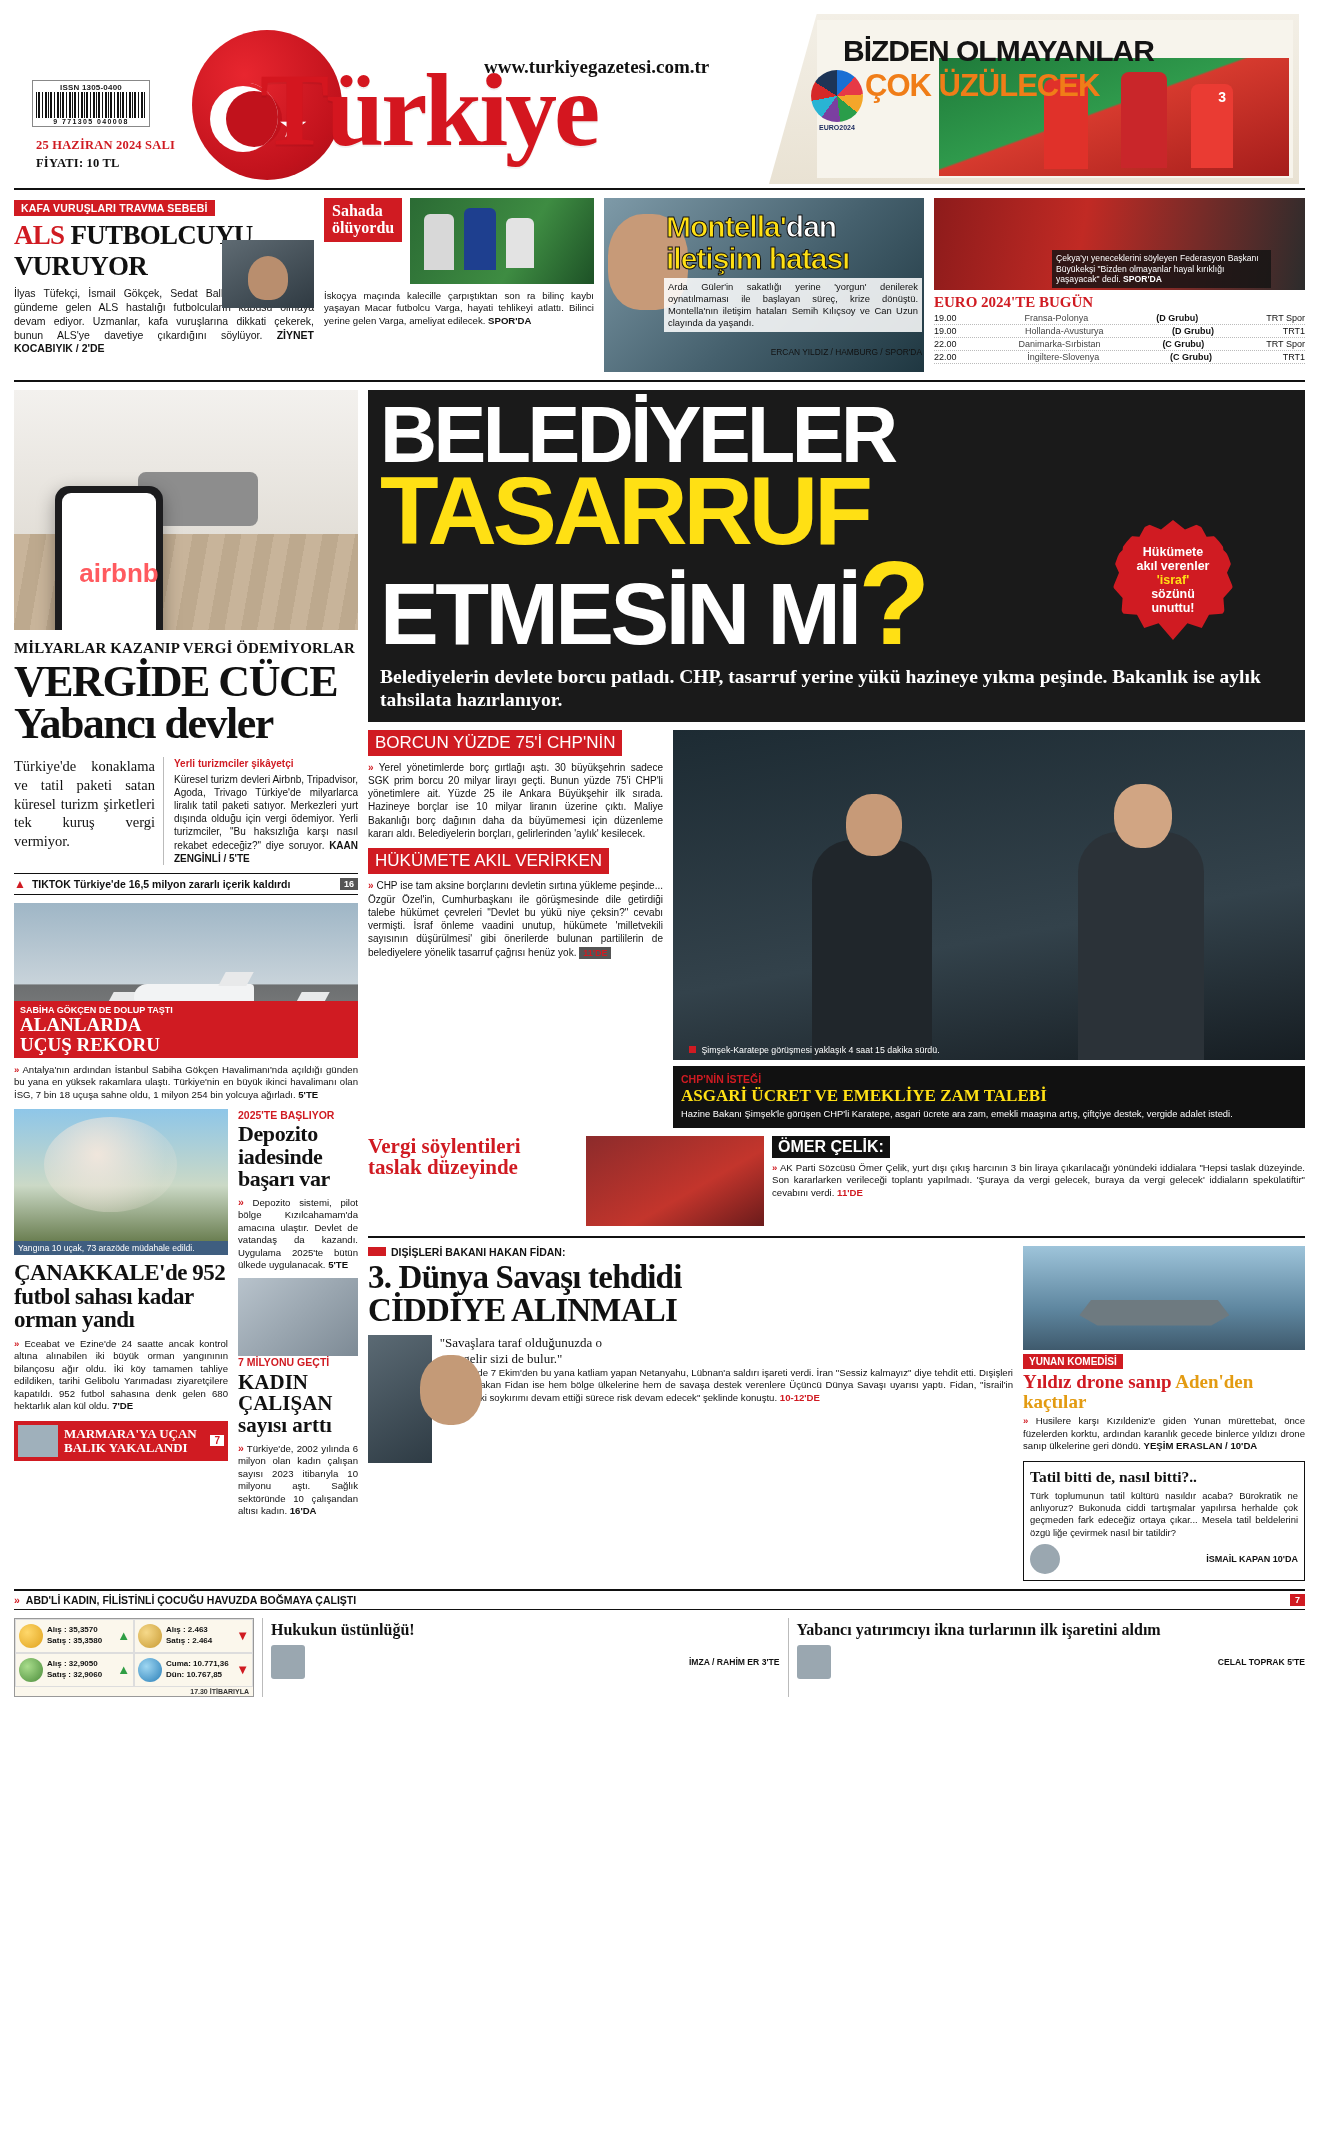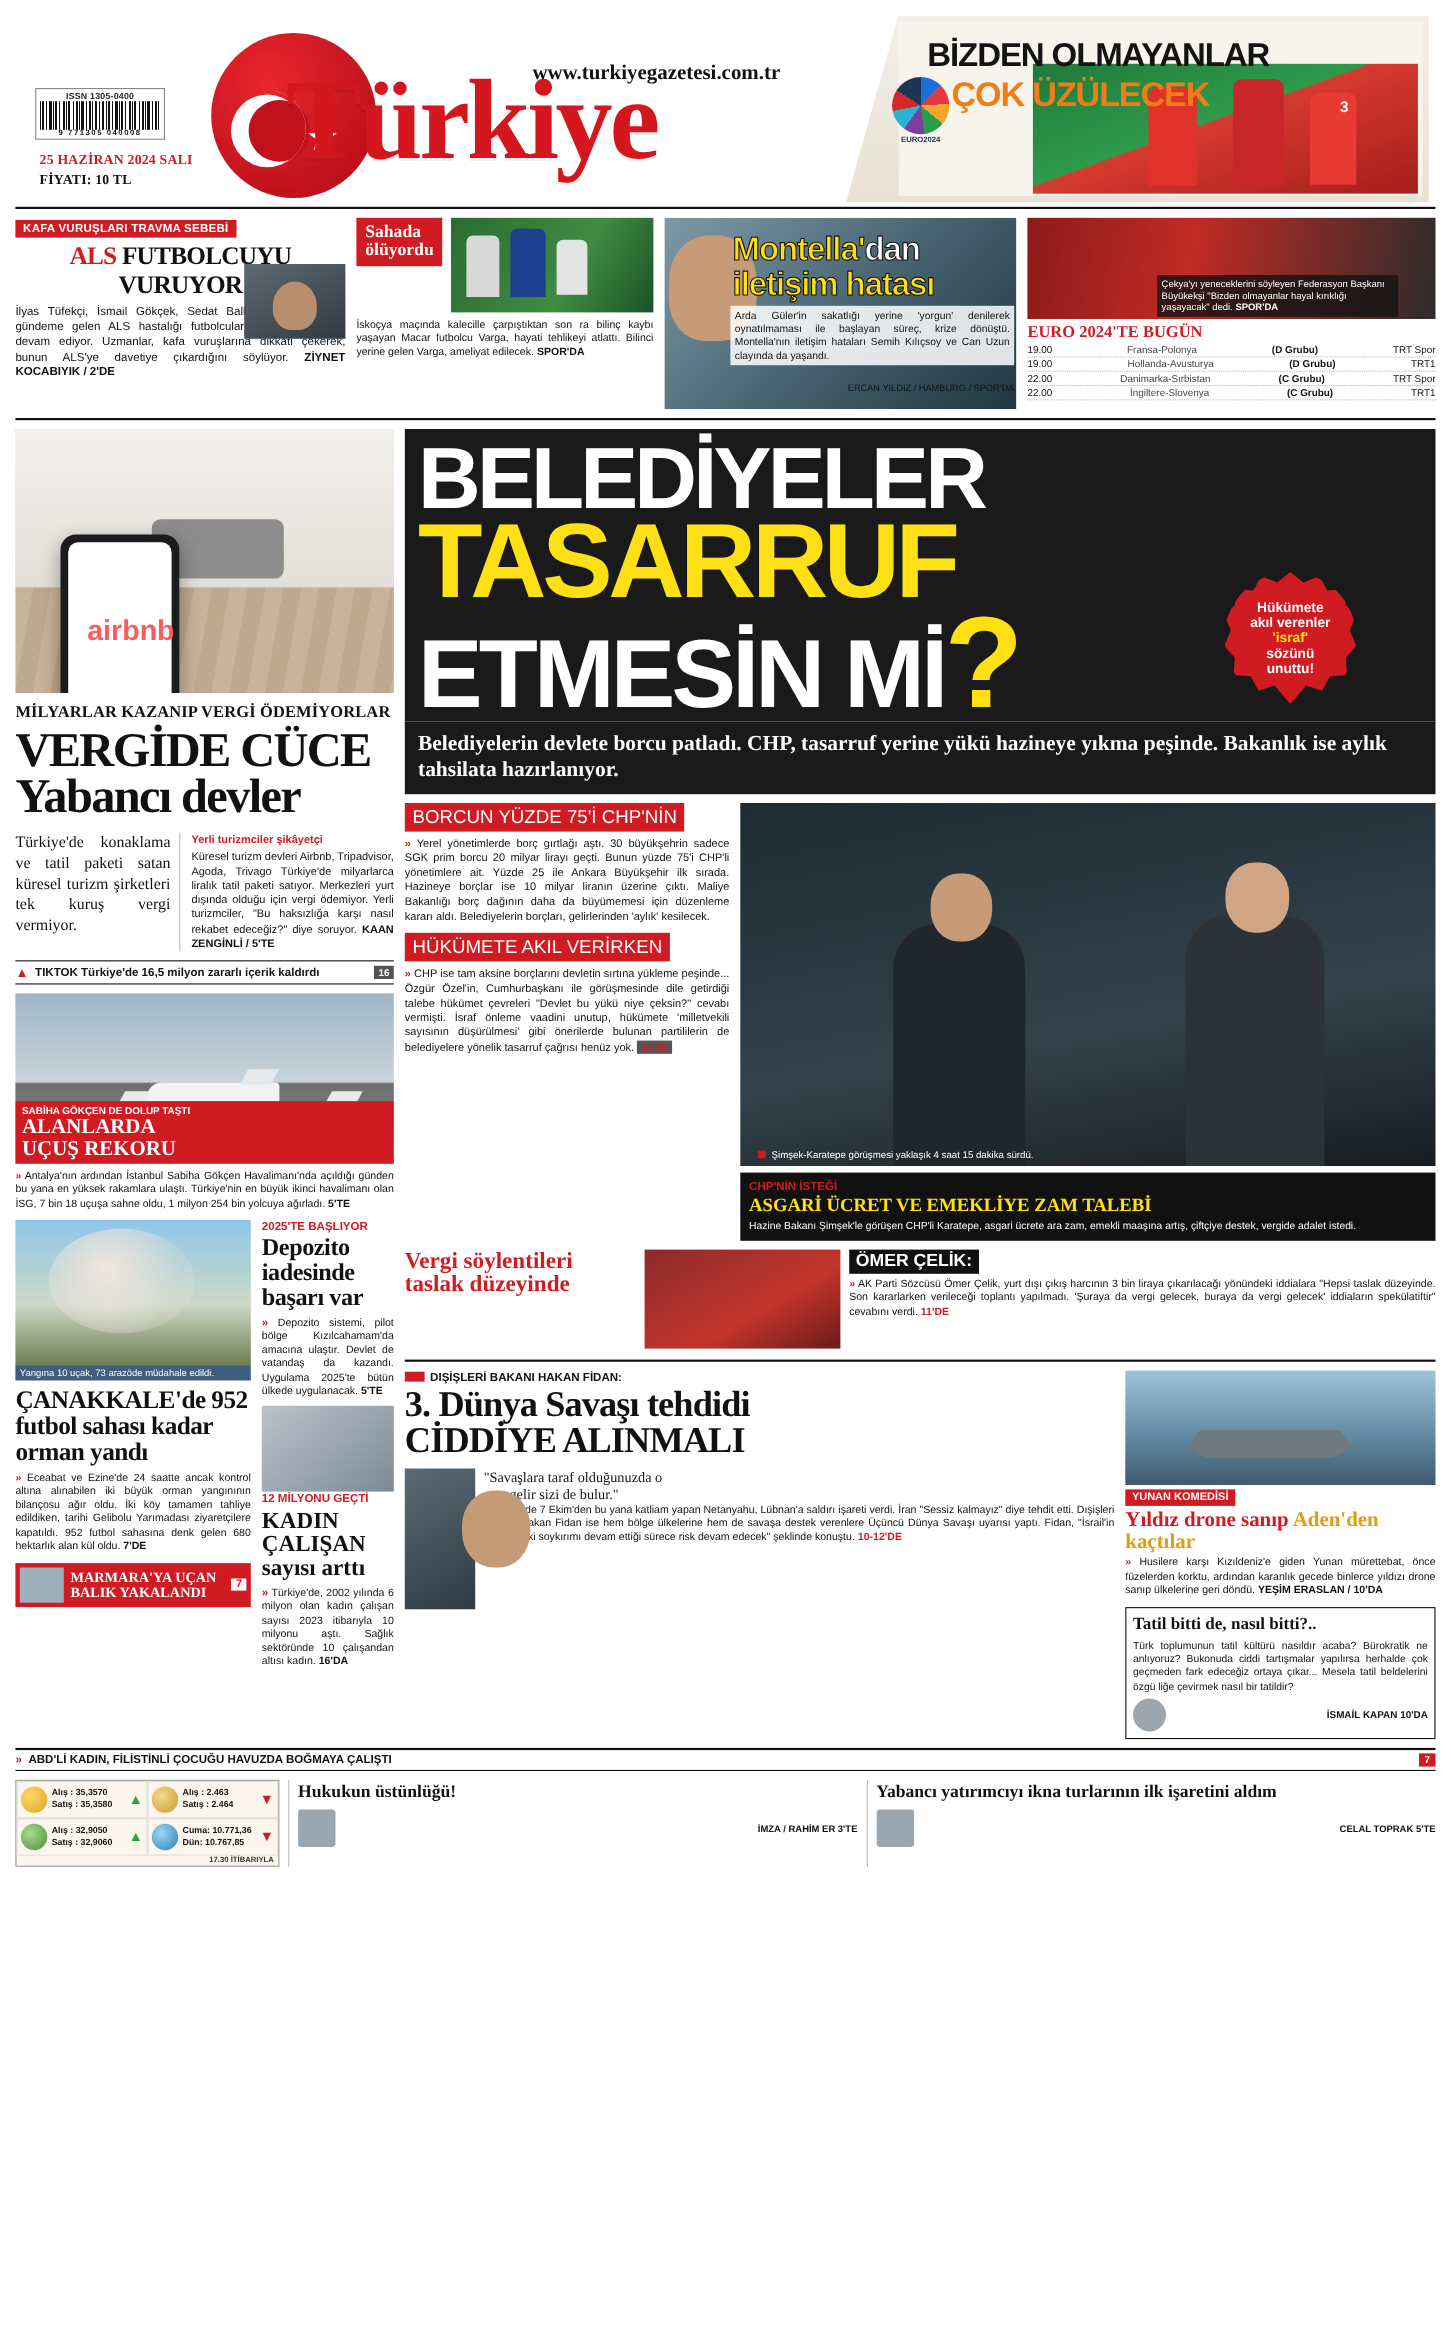--- a/index.html
+++ b/index.html
@@ -61,22 +61,22 @@
   .promo-photo .p3 { position:absolute; left: 72%; top: 22%; width: 42px; height: 84px; background:#ea3b33; border-radius: 8px 8px 0 0;}
   .promo-photo .num { position:absolute; right: 18%; top: 26%; color:#fff; font-weight:800; font-size:14px;}
 
   
   .teasers { display:flex; gap: 10px; height: 194px; margin-top: 2px;
      border-top: 2px solid #111; border-bottom: 2px solid #111; padding: 8px 0; }
 
   .tz-als { width: 300px; position:relative; }
   .kicker-red { display:inline-block; background:#d01b22; color:#fff; font-size:10.5px; font-weight:800;
     padding: 2px 7px; letter-spacing:.2px; }
-  .als-title { font-size: 23px; font-weight: 800; letter-spacing:-.7px; margin-top:4px;
-    font-family:"Liberation Serif", serif;text-align:center; }
+  .als-title { font-size: 27px; font-weight: 800; letter-spacing:-.7px; margin-top:4px;
+    font-family:"Liberation Serif", serif; }
   .als-title .red { color:#d01b22; }
   .als-body { font-size: 10.5px; line-height: 1.32; margin-top: 5px; text-align: justify; }
   .als-body b { font-weight: 800; }
   .als-photo { position:absolute; right: 0; top: 42px; width: 92px; height: 68px;
     background: linear-gradient(150deg,#5f6b73,#2f3a42); }
   .als-photo::after{content:"";position:absolute;left:26px;top:16px;width:40px;height:44px;border-radius:50% 50% 42% 42%;background:#b98e6e;}
 
   .tz-sahada { width: 270px; position: relative; }
   .sahada-tag { position:absolute; left:0; top:0; z-index:3; background:#d01b22; color:#fff;
     font-weight:800; font-size:16px; line-height:1.05; padding: 5px 8px; font-family:"Liberation Serif",serif; }
@@ -466,21 +466,21 @@
 
         <div class="depo-col">
           <div class="kick-red-sm">2025'TE BAŞLIYOR</div>
           <div class="depo-head">Depozito iadesinde başarı var</div>
           <div class="depo-body">
             <span class="kick-red-sm">»</span>
             <span>Depozito sistemi, pilot bölge Kızılcahamam'da amacına ulaştır. Devlet de vatandaş da kazandı. Uygulama 2025'te bütün ülkede uygulanacak.</span>
             <b>5'TE</b>
           </div>
           <div class="depo-photo"></div>
-          <div class="kick-red-sm">12 MİLYONU GEÇTİ</div>
+          <div class="kick-red-sm">7 MİLYONU GEÇTİ</div>
           <div class="kadin-head">KADIN ÇALIŞAN sayısı arttı</div>
           <div class="depo-body">
             <span class="kick-red-sm">»</span>
             <span>Türkiye'de, 2002 yılında 6 milyon olan kadın çalışan sayısı 2023 itibarıyla 10 milyonu aştı. Sağlık sektöründe 10 çalışandan altısı kadın.</span>
             <b>16'DA</b>
           </div>
         </div>
       </div>
     </div>
 

